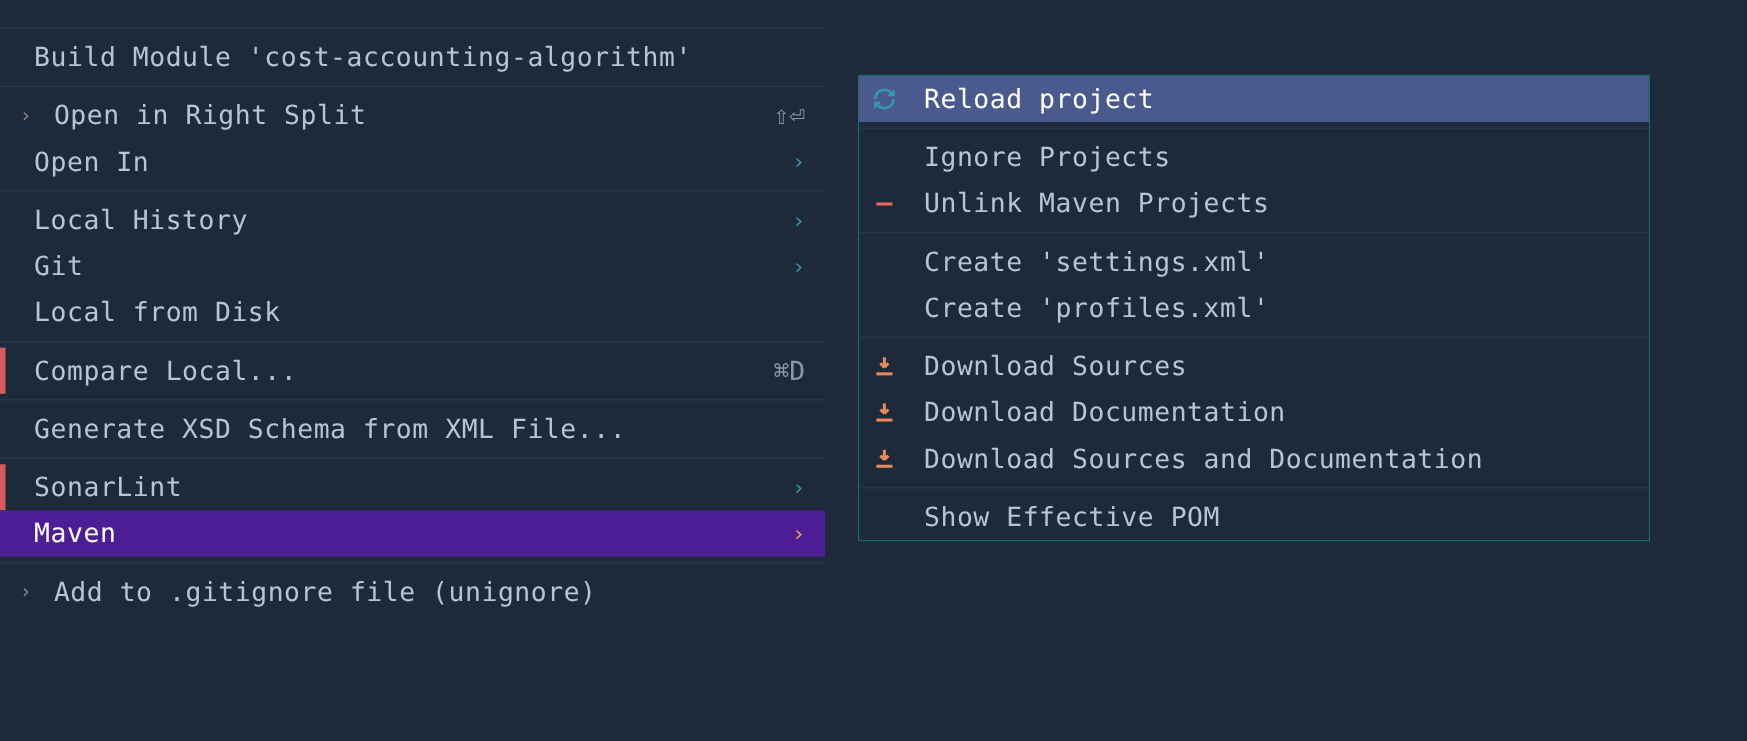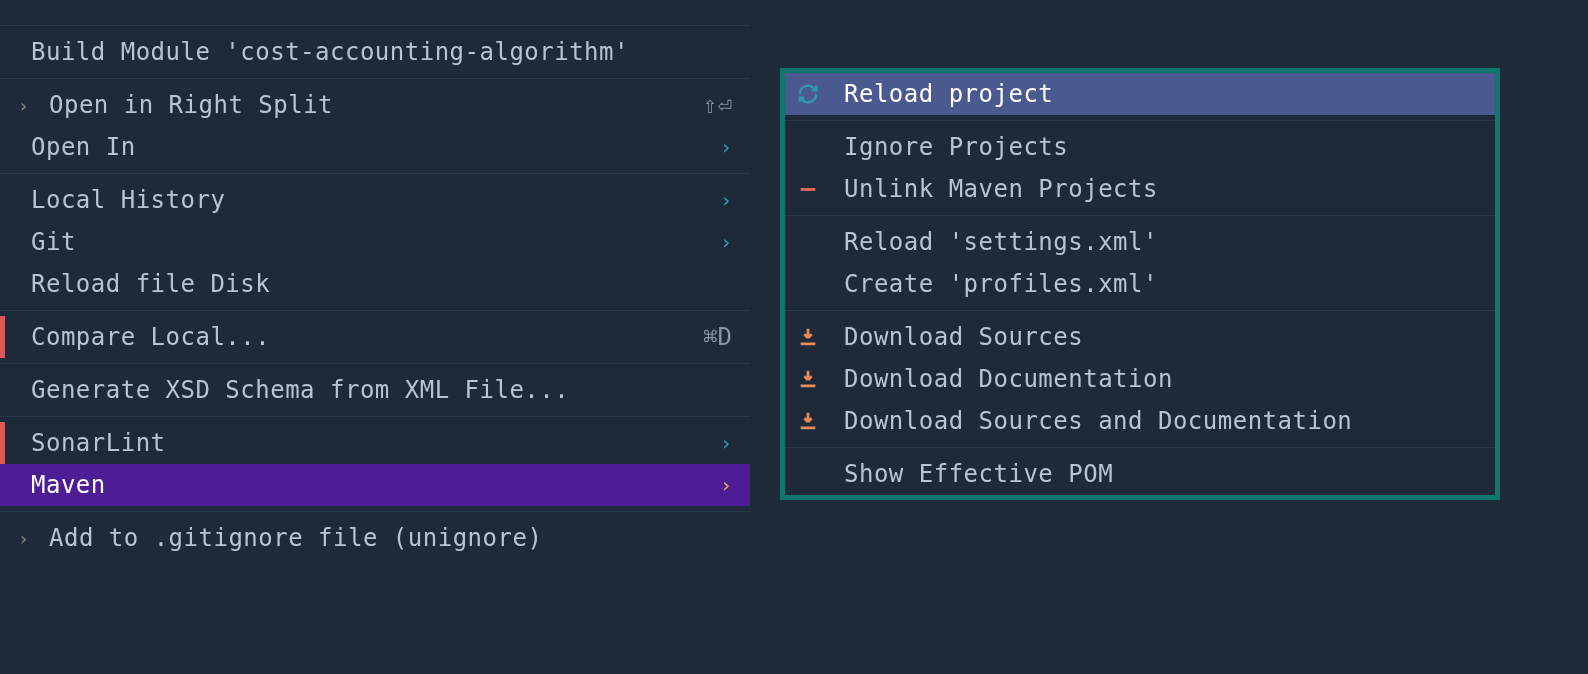--- a/index.html
+++ b/index.html
@@ -23,21 +23,21 @@
       top: 0;
       width: 750px;
       background: #1e2a3a;
     }
     .menu-right {
       position: absolute;
       left: 780px;
       top: 68px;
       width: 720px;
       background: #1e2a3a;
-      border: 5px solid #0f766e;
+      border: 1px solid #0f766e;
     }
     .menu-item {
       display: flex;
       align-items: center;
       height: 42px;
       padding: 0 18px 0 18px;
       position: relative;
       cursor: pointer;
     }
     .menu-item.highlighted {
@@ -137,21 +137,21 @@
     <span class="item-text">Local History</span>
     <span class="submenu-arrow">›</span>
   </div>
 
   <div class="menu-item">
     <span class="item-text">Git</span>
     <span class="submenu-arrow">›</span>
   </div>
 
   <div class="menu-item">
-    <span class="item-text">Reload file Disk</span>
+    <span class="item-text">Local from Disk</span>
   </div>
   <div class="separator"></div>
 
   <div class="menu-item">
     <span class="left-marker"></span>
     <span class="item-text">Compare Local...</span>
     <span class="item-shortcut">⌘D</span>
   </div>
   <div class="separator"></div>
 
@@ -203,21 +203,21 @@
       <svg width="22" height="22" viewBox="0 0 24 24">
         <rect x="4" y="11" width="16" height="3" fill="#e86a5a"></rect>
       </svg>
     </span>
     <span class="item-text">Unlink Maven Projects</span>
   </div>
   <div class="separator"></div>
 
   <div class="menu-item">
     <span class="icon-spacer"></span>
-    <span class="item-text">Reload 'settings.xml'</span>
+    <span class="item-text">Create 'settings.xml'</span>
   </div>
 
   <div class="menu-item">
     <span class="icon-spacer"></span>
     <span class="item-text">Create 'profiles.xml'</span>
   </div>
   <div class="separator"></div>
 
   <div class="menu-item">
     <span class="item-icon">

